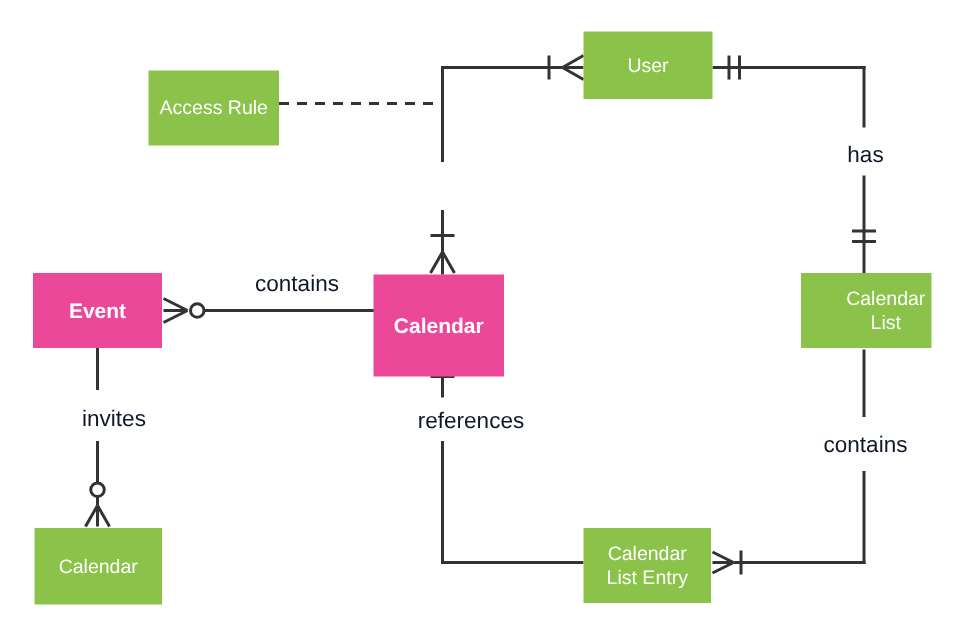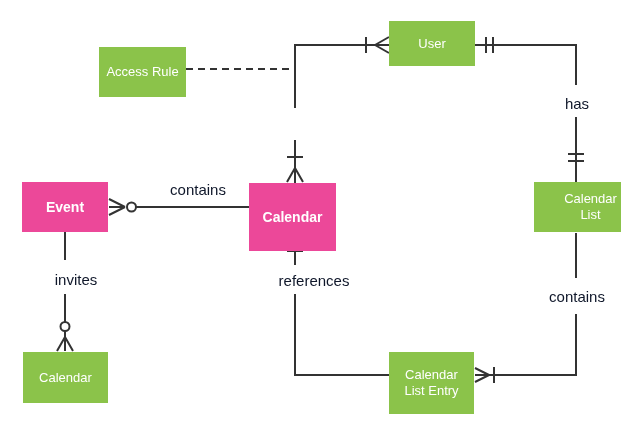--- a/index.html
+++ b/index.html
@@ -117,17 +117,17 @@
   </div>
   <div class="entity orange" style="left:249px;top:183px;width:87px;height:68px;">
     <span>Calendar</span>
   </div>
   <div class="entity green" style="left:534px;top:182px;width:87px;height:50px;padding-left:31px;">
     <span>Calendar List</span>
   </div>
   <div class="entity green" style="left:23px;top:352px;width:85px;height:51px;">
     <span>Calendar</span>
   </div>
-  <div class="entity green" style="left:389px;top:352px;width:85px;height:62px;">
+  <div class="entity green" style="left:389px;top:352px;width:85px;height:50px;">
     <span>Calendar List Entry</span>
   </div>
 
 </div>
 
 </body></html>

